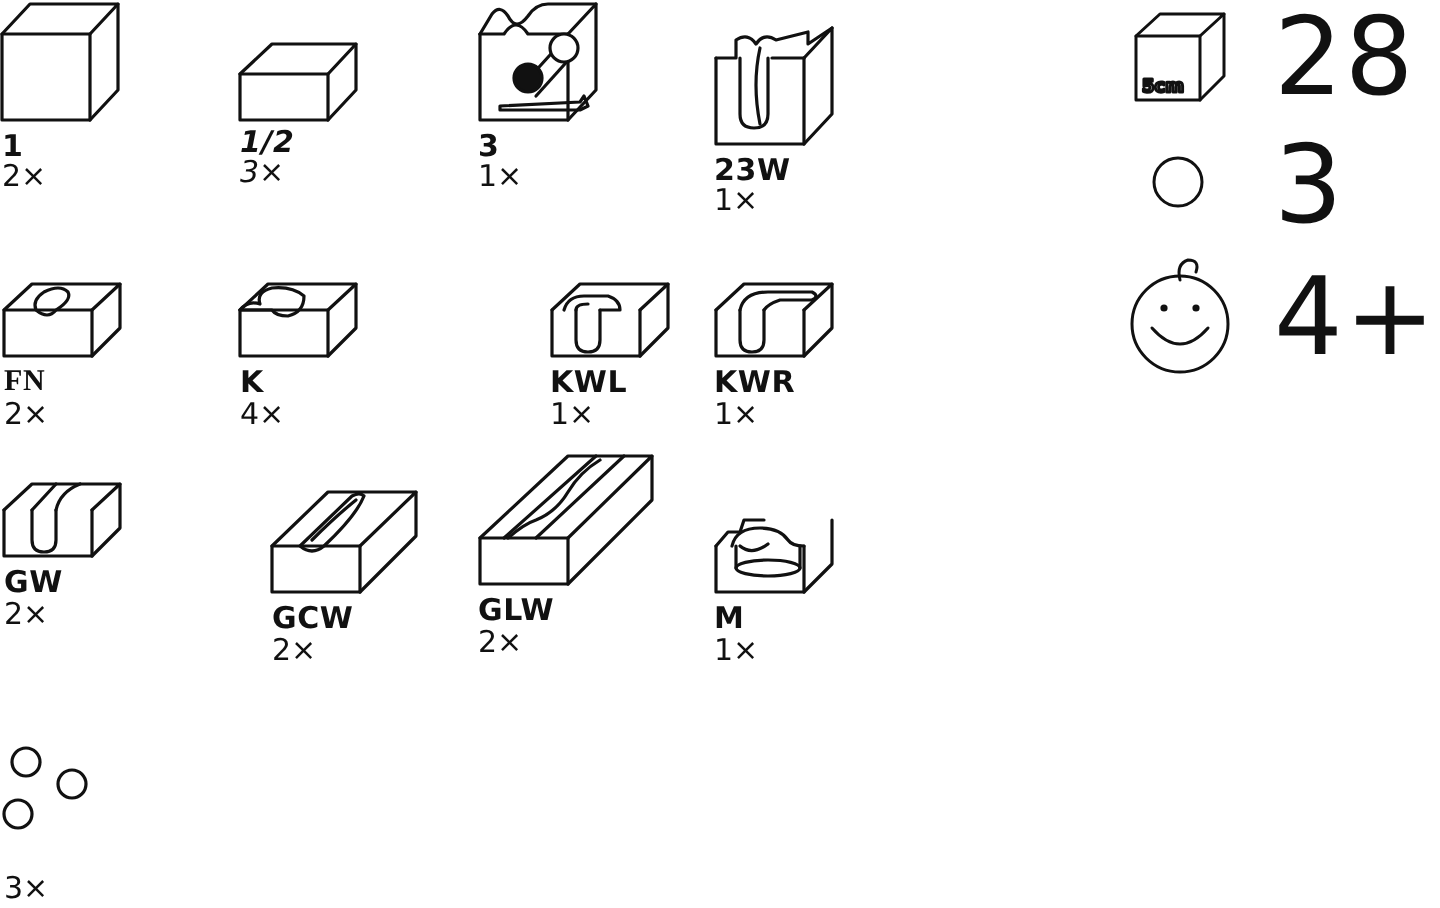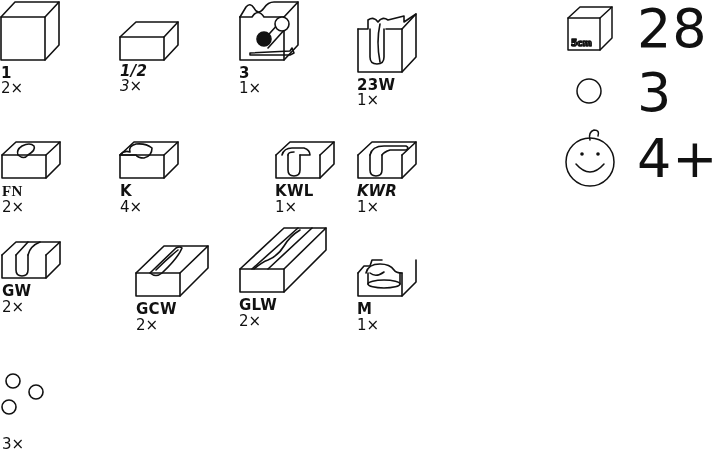--- a/index.html
+++ b/index.html
@@ -105,21 +105,21 @@
 </div>
 
 <div class="piece" style="left:356px;top:140px;width:70px;height:80px;">
   <svg width="64" height="40">
     <polyline points="2,15 2,38 46,38 46,15"></polyline>
     <polyline points="2,15 16,2 60,2 46,15"></polyline>
     <polyline points="60,2 60,24 46,38"></polyline>
     <path d="M14,15 L14,30 Q14,36 20,36 Q26,36 26,30 L26,15"></path>
     <path d="M14,15 Q16,6 28,6 L50,6 Q54,8 50,10 L34,10 Q28,12 26,15"></path>
   </svg>
-  <div class="name" style="left:1px;top:44px;font-style:italic;">KWR</div>
+  <div class="name" style="left:1px;top:44px;">KWR</div>
   <div class="qty" style="left:1px;top:60px;">1×</div>
 </div>
 
 <div class="piece" style="left:0;top:240px;width:70px;height:80px;">
   <svg width="64" height="40">
     <polyline points="2,15 2,38 46,38 46,15"></polyline>
     <polyline points="2,15 16,2 60,2 46,15"></polyline>
     <polyline points="60,2 60,24 46,38"></polyline>
     <path d="M16,15 L16,30 Q16,36 22,36 Q28,36 28,30 L28,15"></path>
     <path d="M16,15 L28,2"></path>

